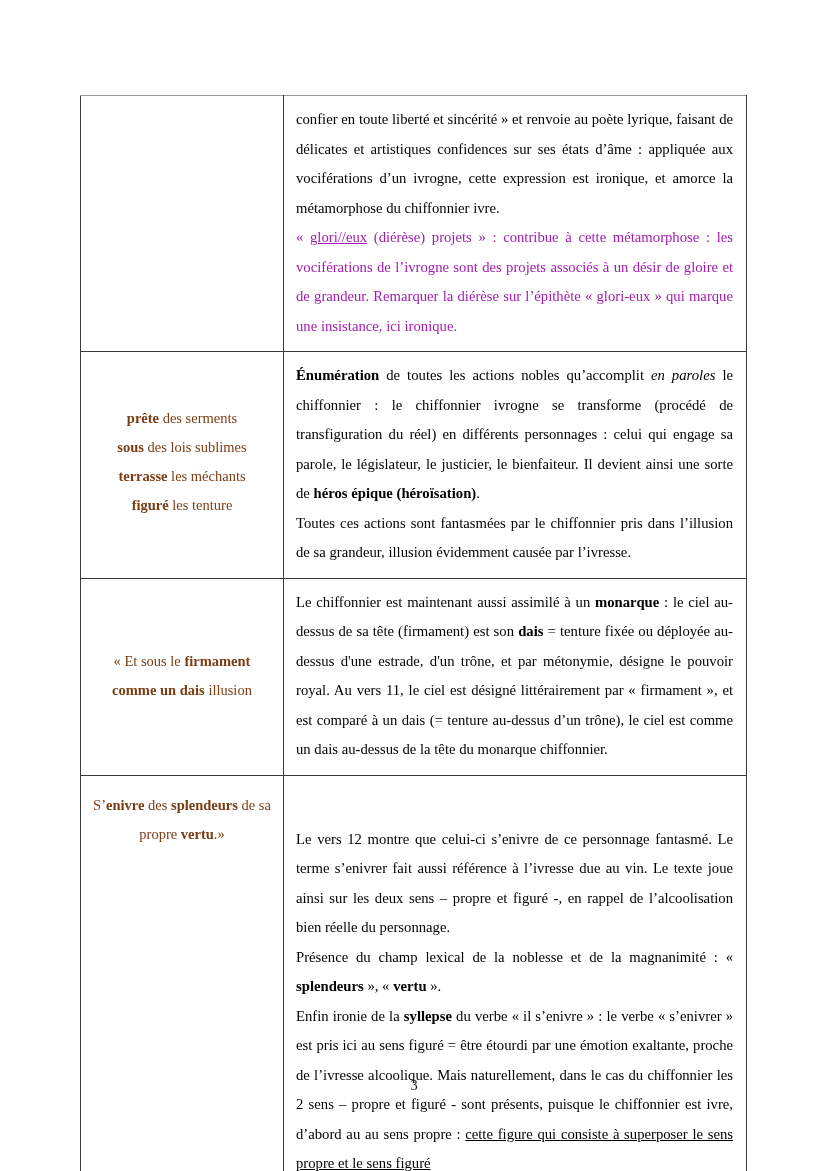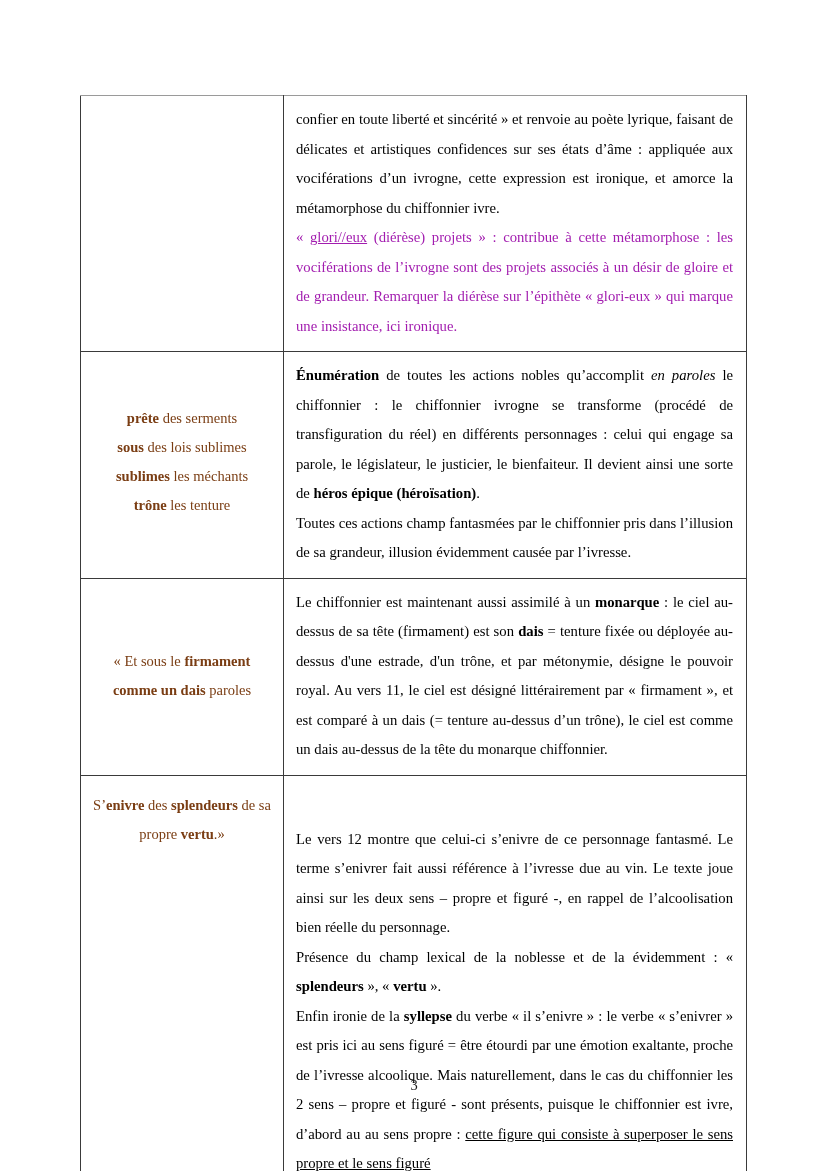--- a/index.html
+++ b/index.html
@@ -121,55 +121,55 @@
             <p class="brown"><span>« </span><span class="u">glori//eux</span><span> (diérèse) projets » : contribue à cette métamorphose : les vociférations de l’ivrogne sont des projets associés à un désir de gloire et de grandeur. Remarquer la diérèse sur l’épithète « glori-eux » qui marque une insistance, ici ironique.</span></p>
           </div>
         </td>
       </tr>
 
       <tr>
         <td class="r2-left">
           <div class="cell-left row2-leftinner">
               <p><span class="b">prête</span><span> des serments</span></p>
               <p><span class="b">sous</span><span> des lois sublimes</span></p>
-              <p><span class="b">sublimes</span><span> les méchants</span></p>
-              <p><span class="b">trône</span><span> les tenture</span></p>
+              <p><span class="b">terrasse</span><span> les méchants</span></p>
+              <p><span class="b">figuré</span><span> les tenture</span></p>
             </div>
         </td>
         <td>
           <div class="cell-right">
             <p><span class="b">Énumération</span><span> de toutes les actions nobles qu’accomplit </span><span class="i">en paroles</span><span> le chiffonnier : le chiffonnier ivrogne se transforme (procédé de transfiguration du réel) en différents personnages : celui qui engage sa parole, le législateur, le justicier, le bienfaiteur. Il devient ainsi une sorte de </span><span class="b">héros épique (héroïsation)</span><span>.</span></p>
-            <p><span>Toutes ces actions champ fantasmées par le chiffonnier pris dans l’illusion de sa grandeur, illusion évidemment causée par l’ivresse.</span></p>
+            <p><span>Toutes ces actions sont fantasmées par le chiffonnier pris dans l’illusion de sa grandeur, illusion évidemment causée par l’ivresse.</span></p>
           </div>
         </td>
       </tr>
 
       <tr>
         <td class="r3-left">
           <div class="cell-left row3-leftinner">
-              <p><span>« Et sous le </span><span class="b">firmament comme un dais</span><span> paroles</span></p>
+              <p><span>« Et sous le </span><span class="b">firmament comme un dais</span><span> illusion</span></p>
             </div>
         </td>
         <td>
           <div class="cell-right">
             <p><span>Le chiffonnier est maintenant aussi assimilé à un </span><span class="b">monarque</span><span> : le ciel au-dessus de sa tête (firmament) est son </span><span class="b">dais</span><span> = tenture fixée ou déployée au-dessus d'une estrade, d'un trône, et par métonymie, désigne le pouvoir royal. Au vers 11, le ciel est désigné littérairement par « firmament », et est comparé à un dais (= tenture au-dessus d’un trône), le ciel est comme un dais au-dessus de la tête du monarque chiffonnier.</span></p>
           </div>
         </td>
       </tr>
 
       <tr class="last-row">
         <td class="r4-left">
           <div class="cell-left row4-leftinner">
               <p><span>S’</span><span class="b">enivre</span><span> des </span><span class="b">splendeurs</span><span> de sa propre </span><span class="b">vertu</span><span>.»</span></p>
             </div>
         </td>
         <td>
           <div class="cell-right">
             <p><span>Le vers 12 montre que celui-ci s’enivre de ce personnage fantasmé. Le terme s’enivrer fait aussi référence à l’ivresse due au vin. Le texte joue ainsi sur les deux sens – propre et figuré -, en rappel de l’alcoolisation bien réelle du personnage.</span></p>
-            <p><span>Présence du champ lexical de la noblesse et de la évidemment : « </span><span class="b">splendeurs</span><span> », « </span><span class="b">vertu</span><span> ».</span></p>
+            <p><span>Présence du champ lexical de la noblesse et de la magnanimité : « </span><span class="b">splendeurs</span><span> », « </span><span class="b">vertu</span><span> ».</span></p>
             <p><span>Enfin ironie de la </span><span class="b">syllepse</span><span> du verbe « il s’enivre » : le verbe « s’enivrer » est pris ici au sens figuré = être étourdi par une émotion exaltante, proche de l’ivresse alcoolique. Mais naturellement, dans le cas du chiffonnier les 2 sens – propre et figuré - sont présents, puisque le chiffonnier est ivre, d’abord au au sens propre : </span><span class="u">cette figure qui consiste à superposer le sens propre et le sens figuré</span></p>
           </div>
         </td>
       </tr>
 
     </tbody>
   </table>
 
   <div class="page-number">3</div>
 

